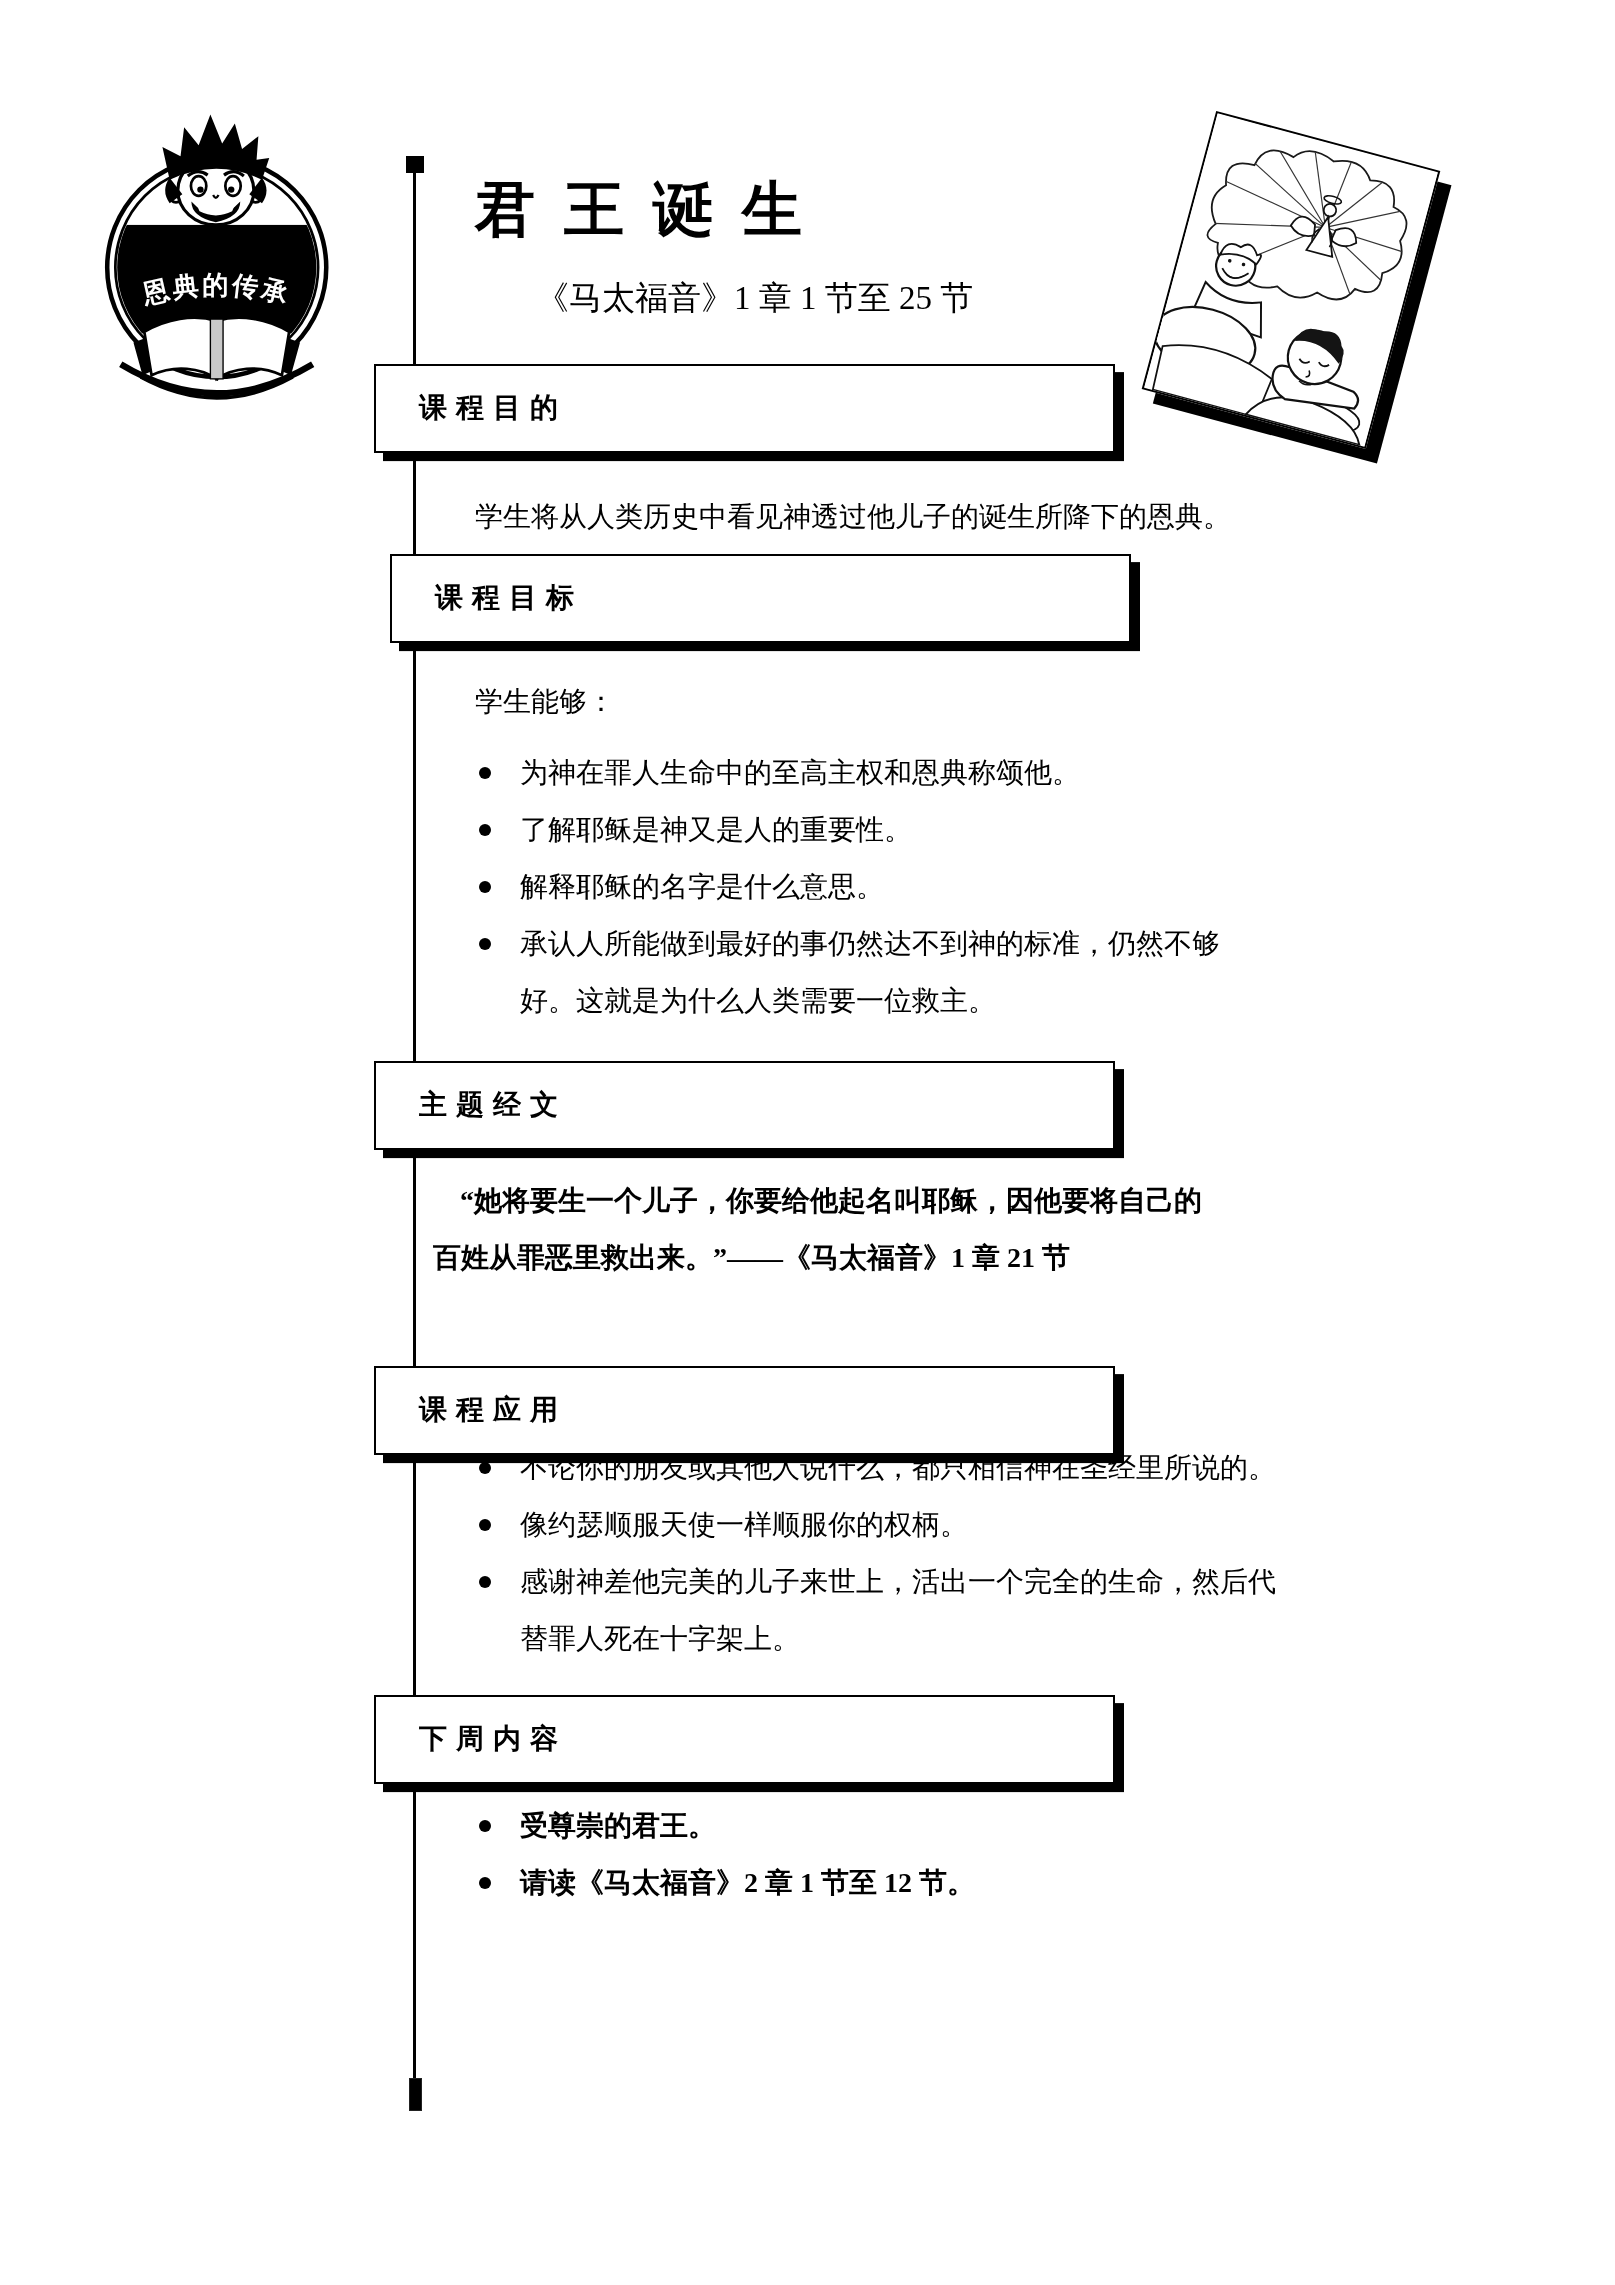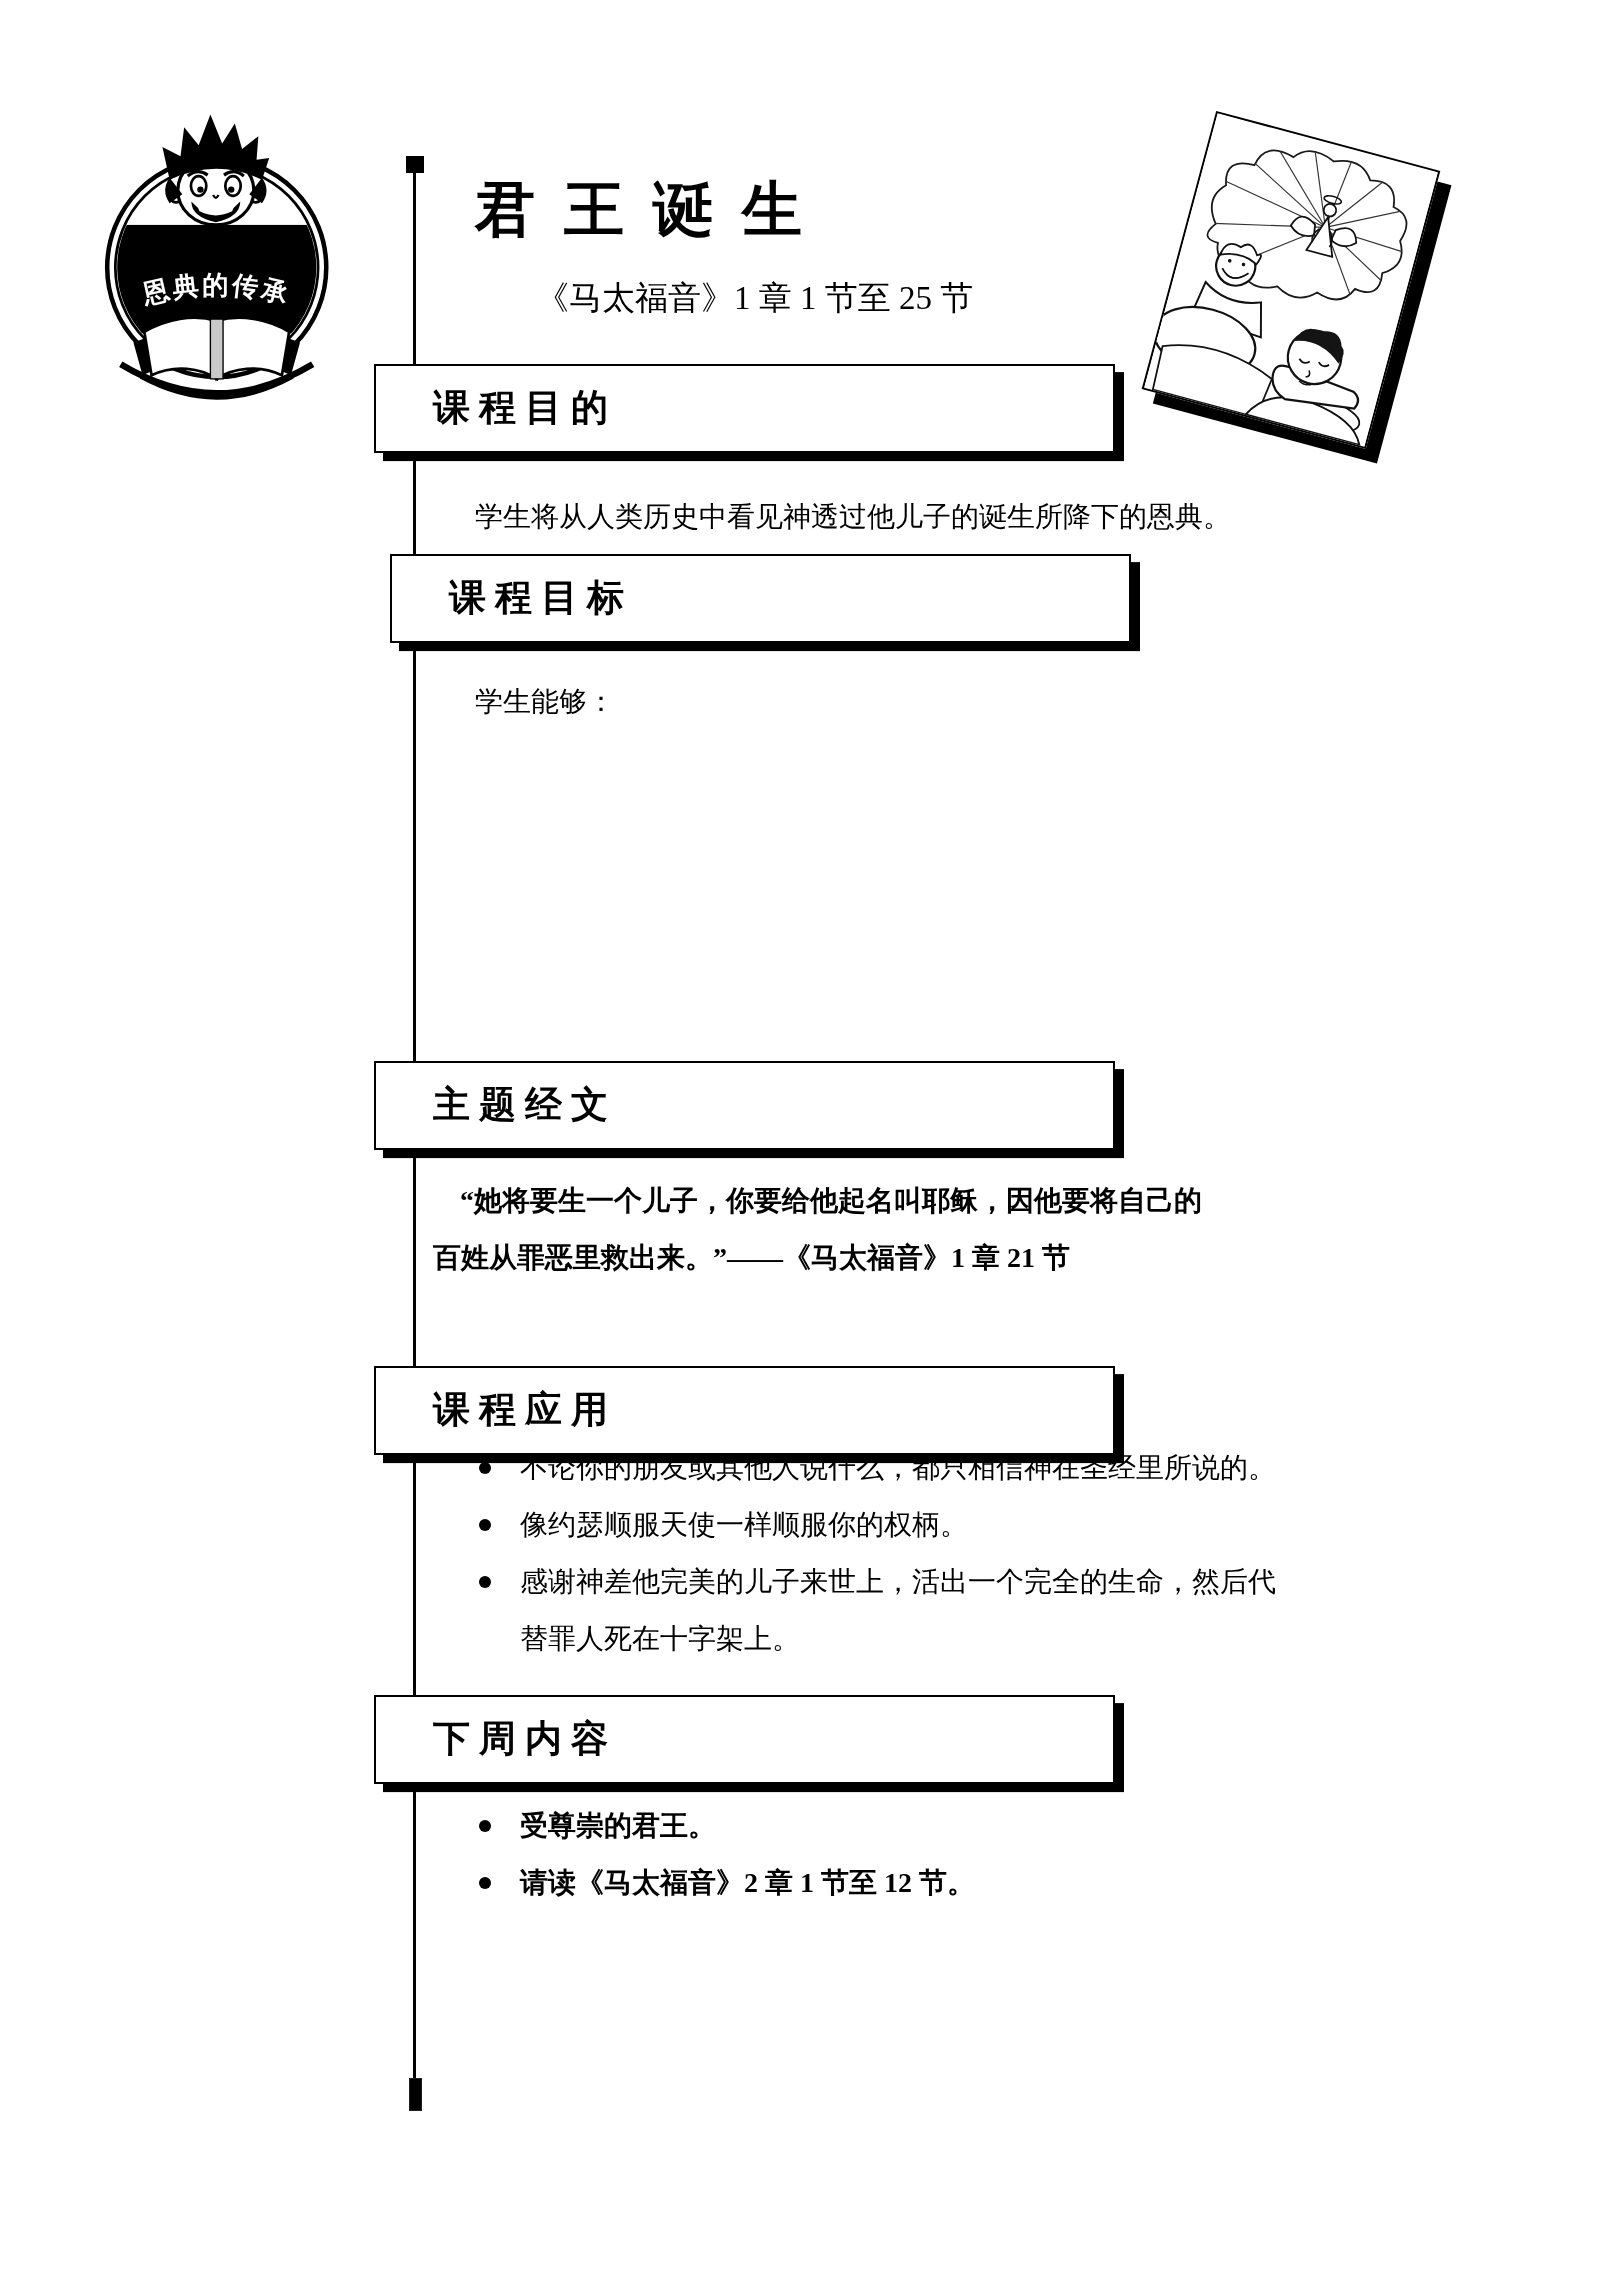--- a/index.html
+++ b/index.html
@@ -33,22 +33,22 @@
   }
   .picture svg { display:block; width:100%; height:100%; }
 
   
   .section-box {
     position:absolute; left:374px; width:741px; height:89px;
     background:#ffffff; border:2.7px solid #000;
     box-shadow:9px 8.1px 0 0 #000;
   }
   .section-box h2 {
-    font-size:37px; font-weight:bold; line-height:83px;
-    padding-left:57px; letter-spacing:9px; white-space:nowrap;
+    font-size:28px; font-weight:bold; line-height:83px;
+    padding-left:43px; letter-spacing:9px; white-space:nowrap;
   }
   .box-purpose  { top:364px; }
   .box-goals    { top:554px;margin-left:16px; }
   .box-verse    { top:1061px; }
   .box-apply    { top:1366px; }
   .box-next     { top:1681px;margin-top:14px; }
 
   
   .bodytext { font-size:28px; line-height:57px; }
   .purpose-body { position:absolute; left:475px; top:488px; width:1086px; }
@@ -178,20 +178,27 @@
 
   <div class="section-box box-purpose">
     <h2>课程目的</h2>
   </div>
   <p class="bodytext purpose-body">学生将从人类历史中看见神透过他儿子的诞生所降下的恩典。</p>
 
   <div class="section-box box-goals">
     <h2>课程目标</h2>
   </div>
   <p class="bodytext goals-intro">学生能够：</p>
+  <ul class="bodytext bullet-list list-goals">
+    <li><span class="bullet-dot"></span><span>为神在罪人生命中的至高主权和恩典称颂他。</span></li>
+    <li><span class="bullet-dot"></span><span>了解耶稣是神又是人的重要性。</span></li>
+    <li><span class="bullet-dot"></span><span>解释耶稣的名字是什么意思。</span></li>
+    <li><span class="bullet-dot"></span><span>承认人所能做到最好的事仍然达不到神的标准，仍然不够
+好。这就是为什么人类需要一位救主。</span></li>
+  </ul>
 
   <div class="section-box box-verse">
     <h2>主题经文</h2>
   </div>
   <p class="bodytext verse-quote">“她将要生一个儿子，你要给他起名叫耶稣，因他要将自己的
 百姓从罪恶里救出来。”——《马太福音》1 章 21 节</p>
 
   <div class="section-box box-apply">
     <h2>课程应用</h2>
   </div>

